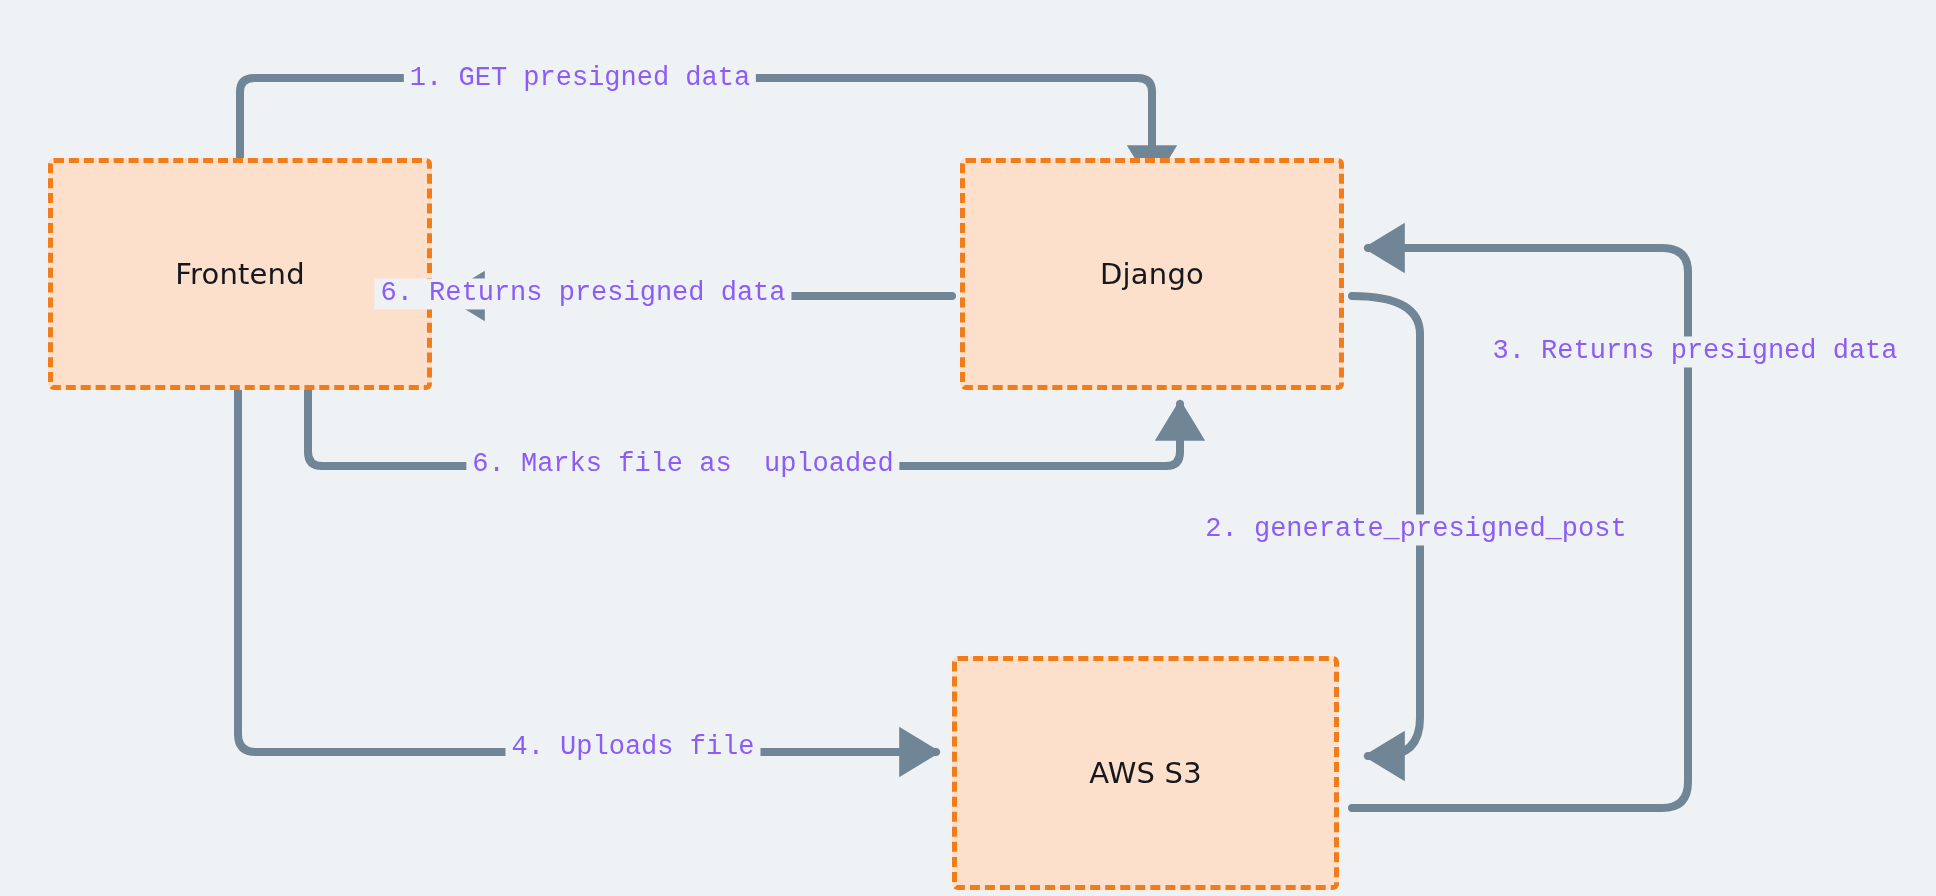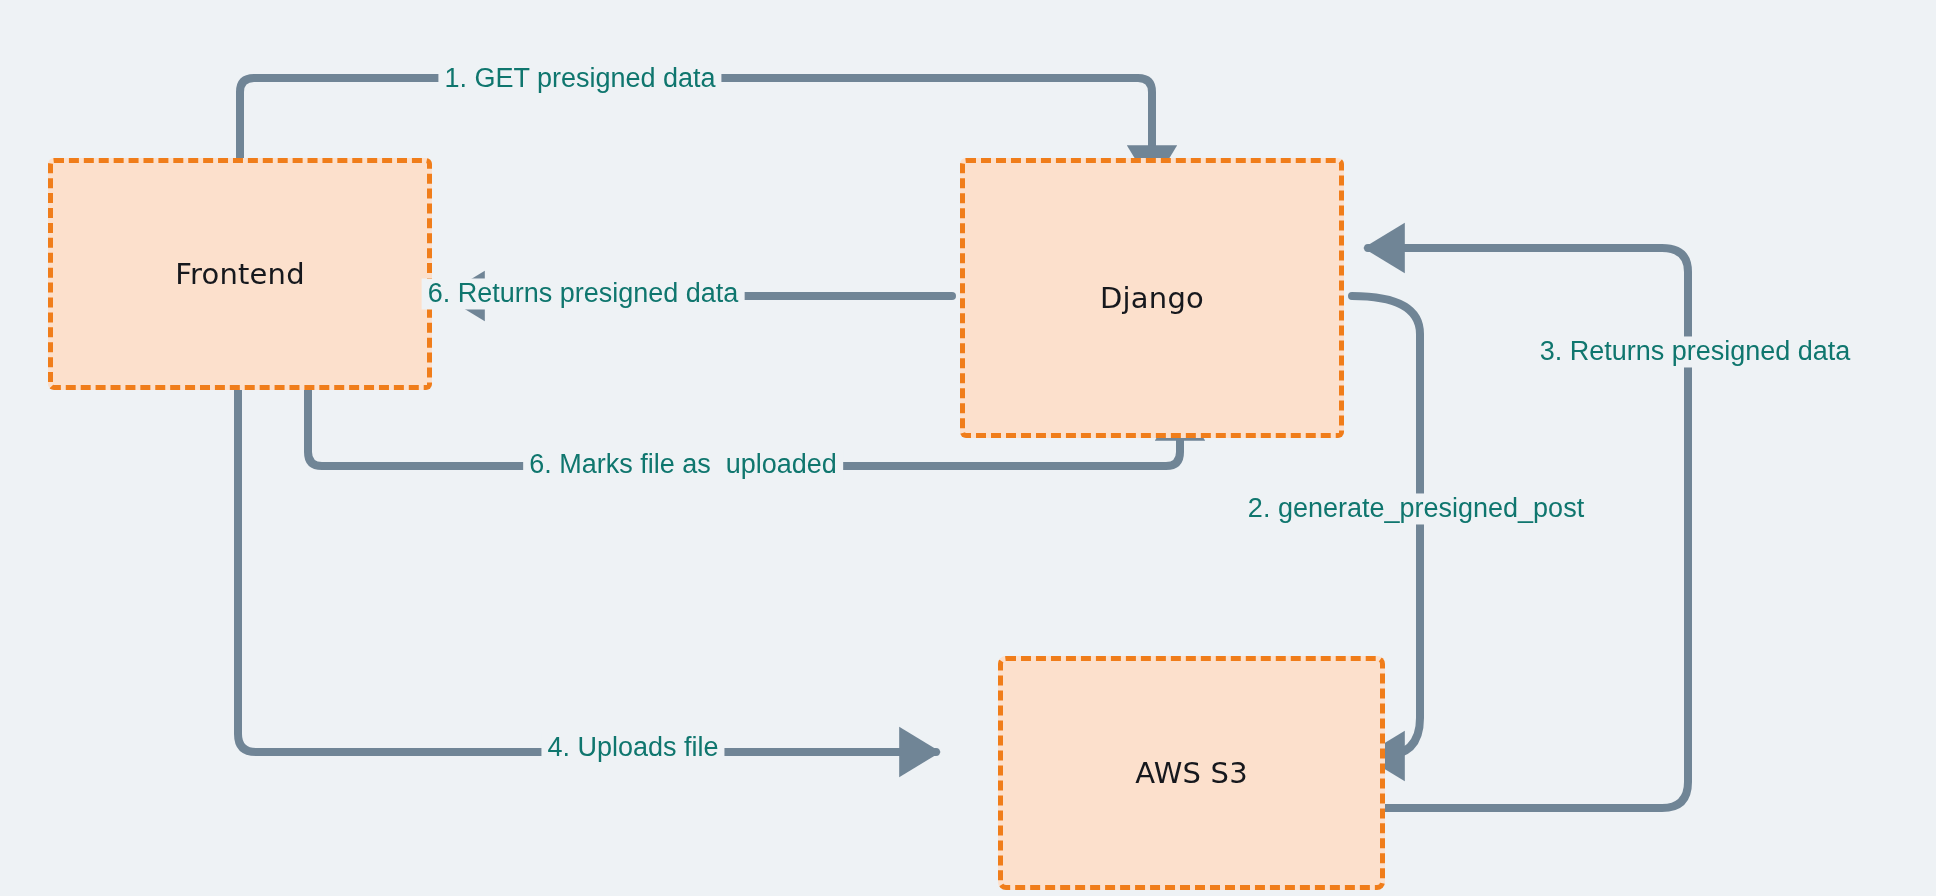--- a/index.html
+++ b/index.html
@@ -38,35 +38,35 @@
   }
   .node-label {
     font-family: "DejaVu Sans", sans-serif;
     font-size: 29px;
     color: #16181d;
     letter-spacing: 0.2px;
     white-space: pre;
   }
   .edge-label {
     position: absolute;
-    font-family: Liberation Sans, sans-serif;
+    font-family: Liberation Mono, monospace;
     font-size: 27px;
-    color: #0f766e;
+    color: #8b5cf6;
     background: #eef2f5;
     white-space: pre;
     transform: translate(-50%, -50%);
     padding: 0 6px;
     line-height: 1.15;
   }
   #n-frontend { left: 48px;  top: 158px; width: 384px; height: 232px; }
-  #n-django   { left: 960px; top: 158px; width: 384px; height: 280px; }
-  #n-s3       { left: 998px; top: 656px; width: 387px; height: 234px; border-radius: 8px; }
+  #n-django   { left: 960px; top: 158px; width: 384px; height: 232px; }
+  #n-s3       { left: 952px; top: 656px; width: 387px; height: 234px; }
 
   #lbl-1 { left: 580px;  top: 79px;  }
-  #lbl-2 { left: 1416px; top: 509px; }
+  #lbl-2 { left: 1416px; top: 530px; }
   #lbl-3 { left: 1686px; top: 352px; margin-left: 9px; }
   #lbl-4 { left: 583px;  top: 294px; }
   #lbl-5 { left: 633px;  top: 748px; }
   #lbl-6 { left: 683px;  top: 465px; text-align: center; }
 </style>
 </head>
 <body>
 
 <div id="stage">
 

